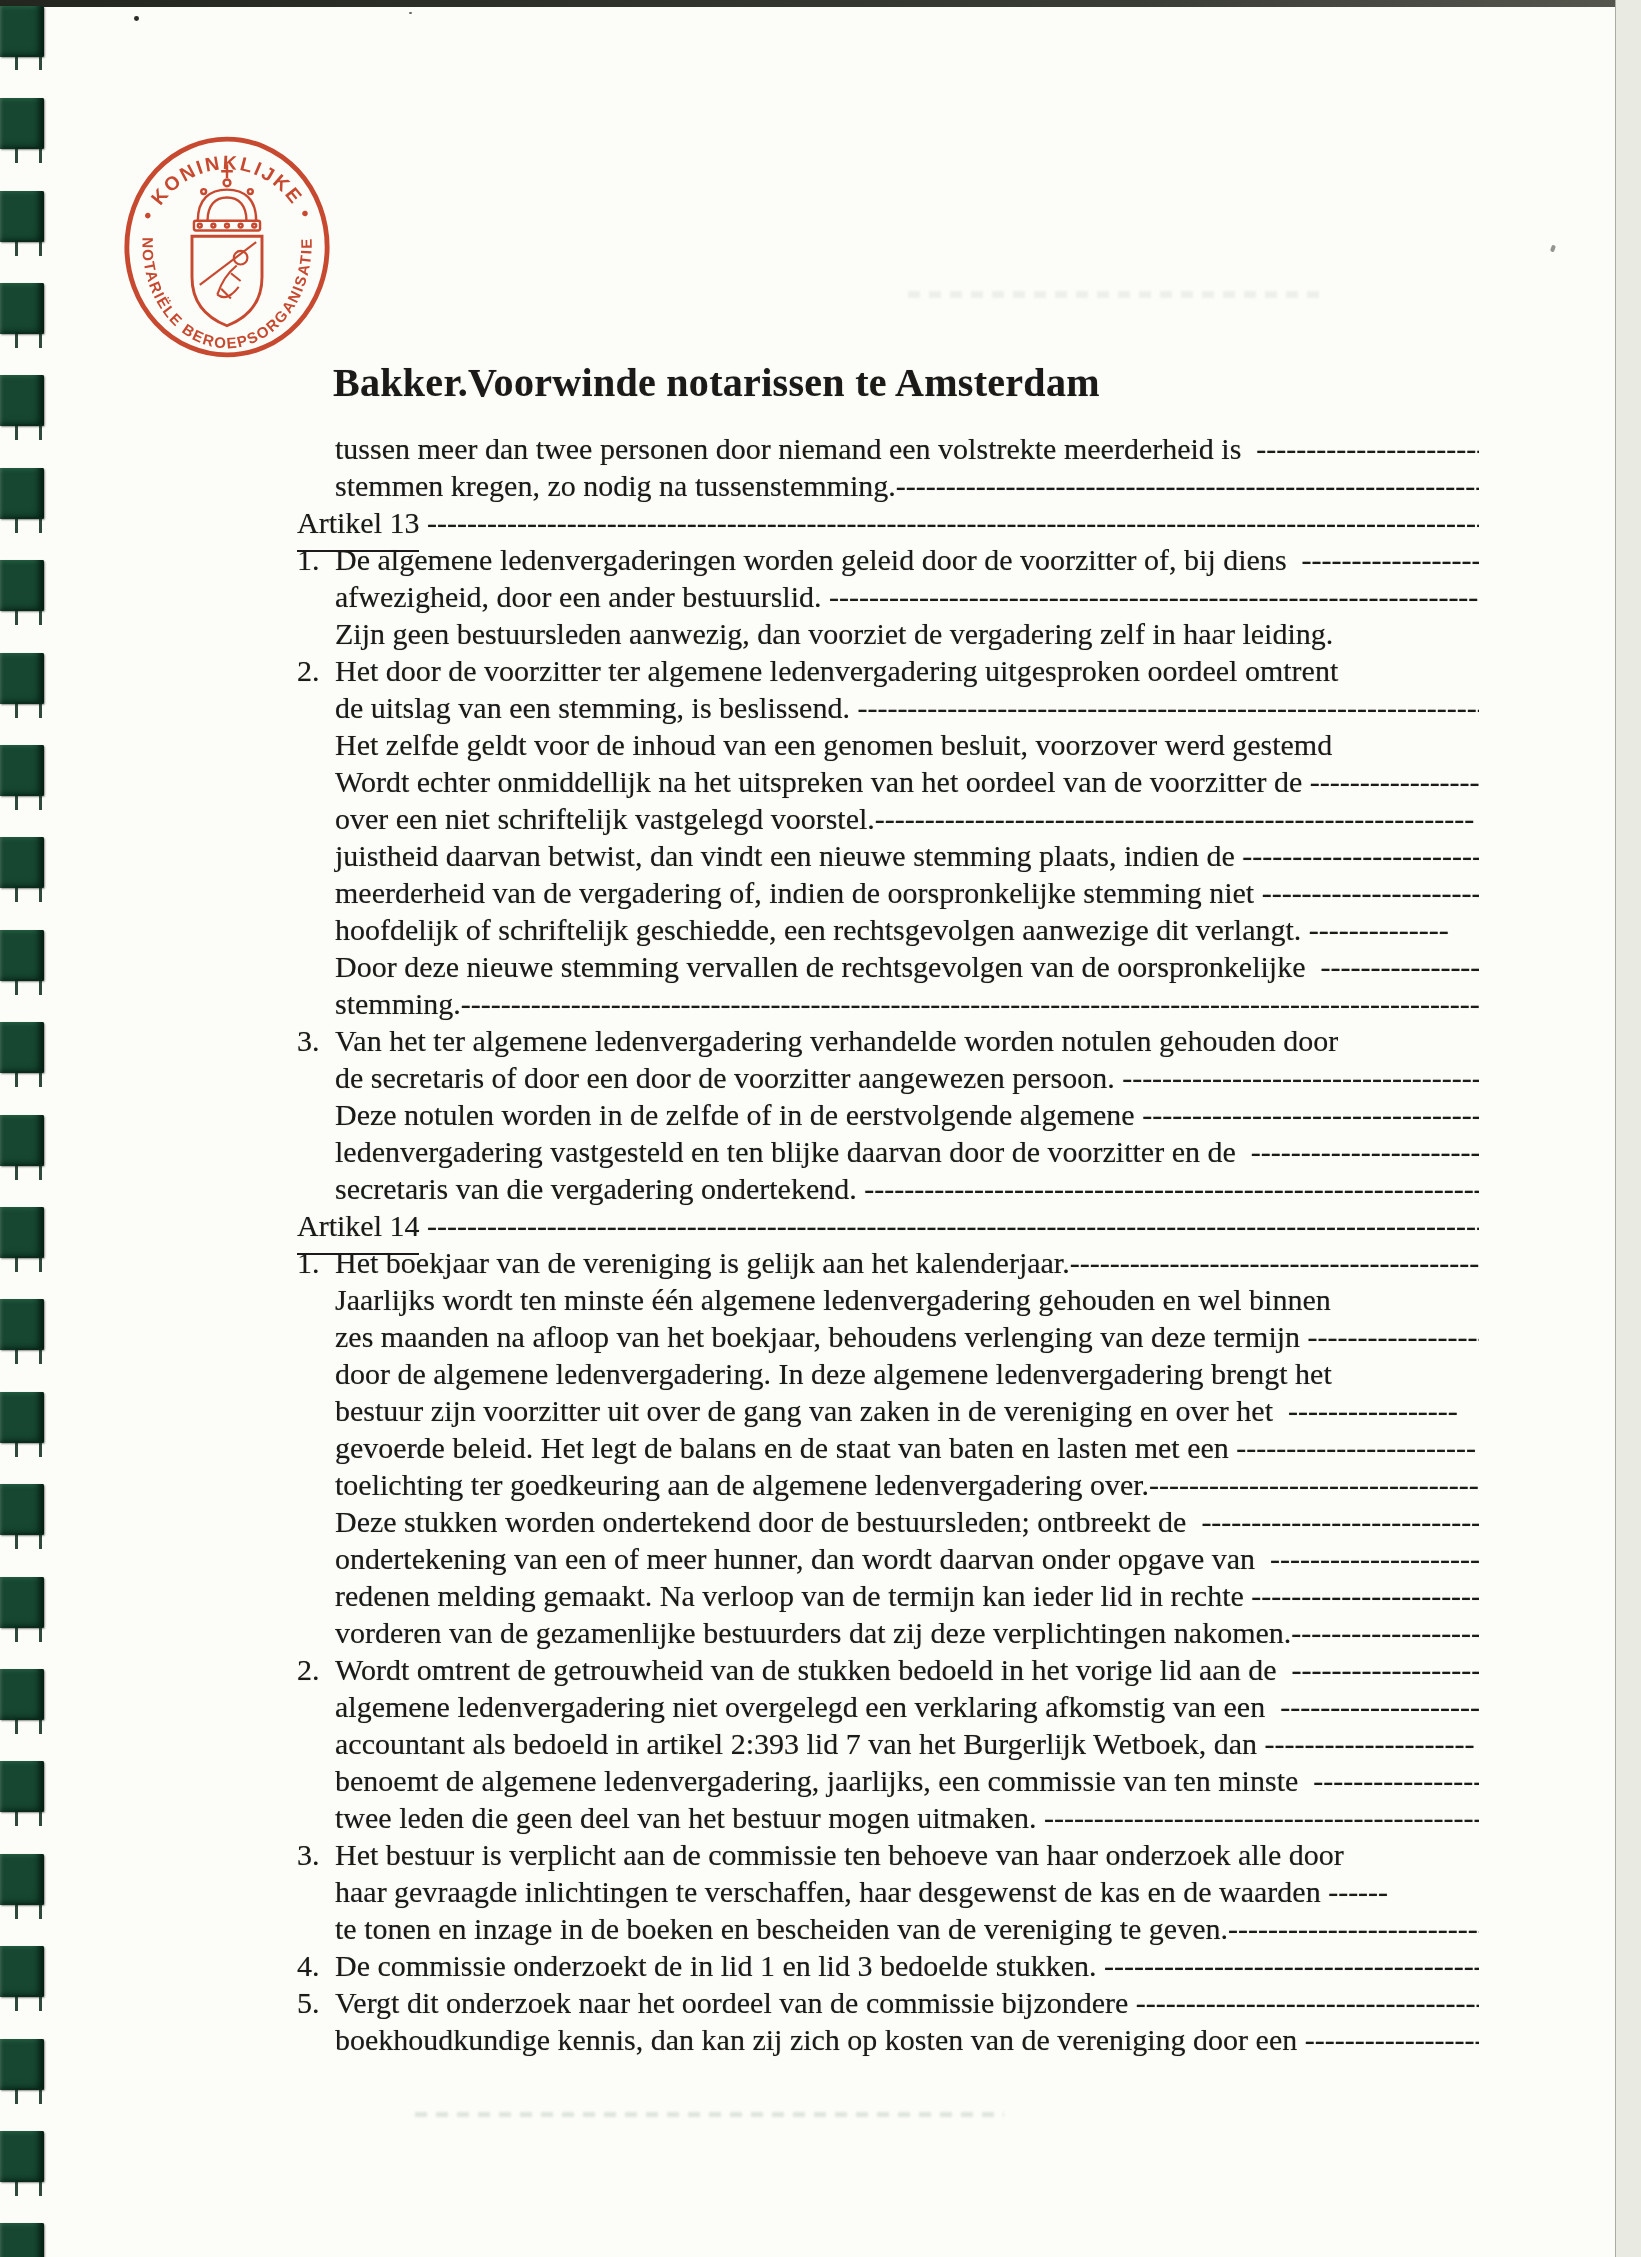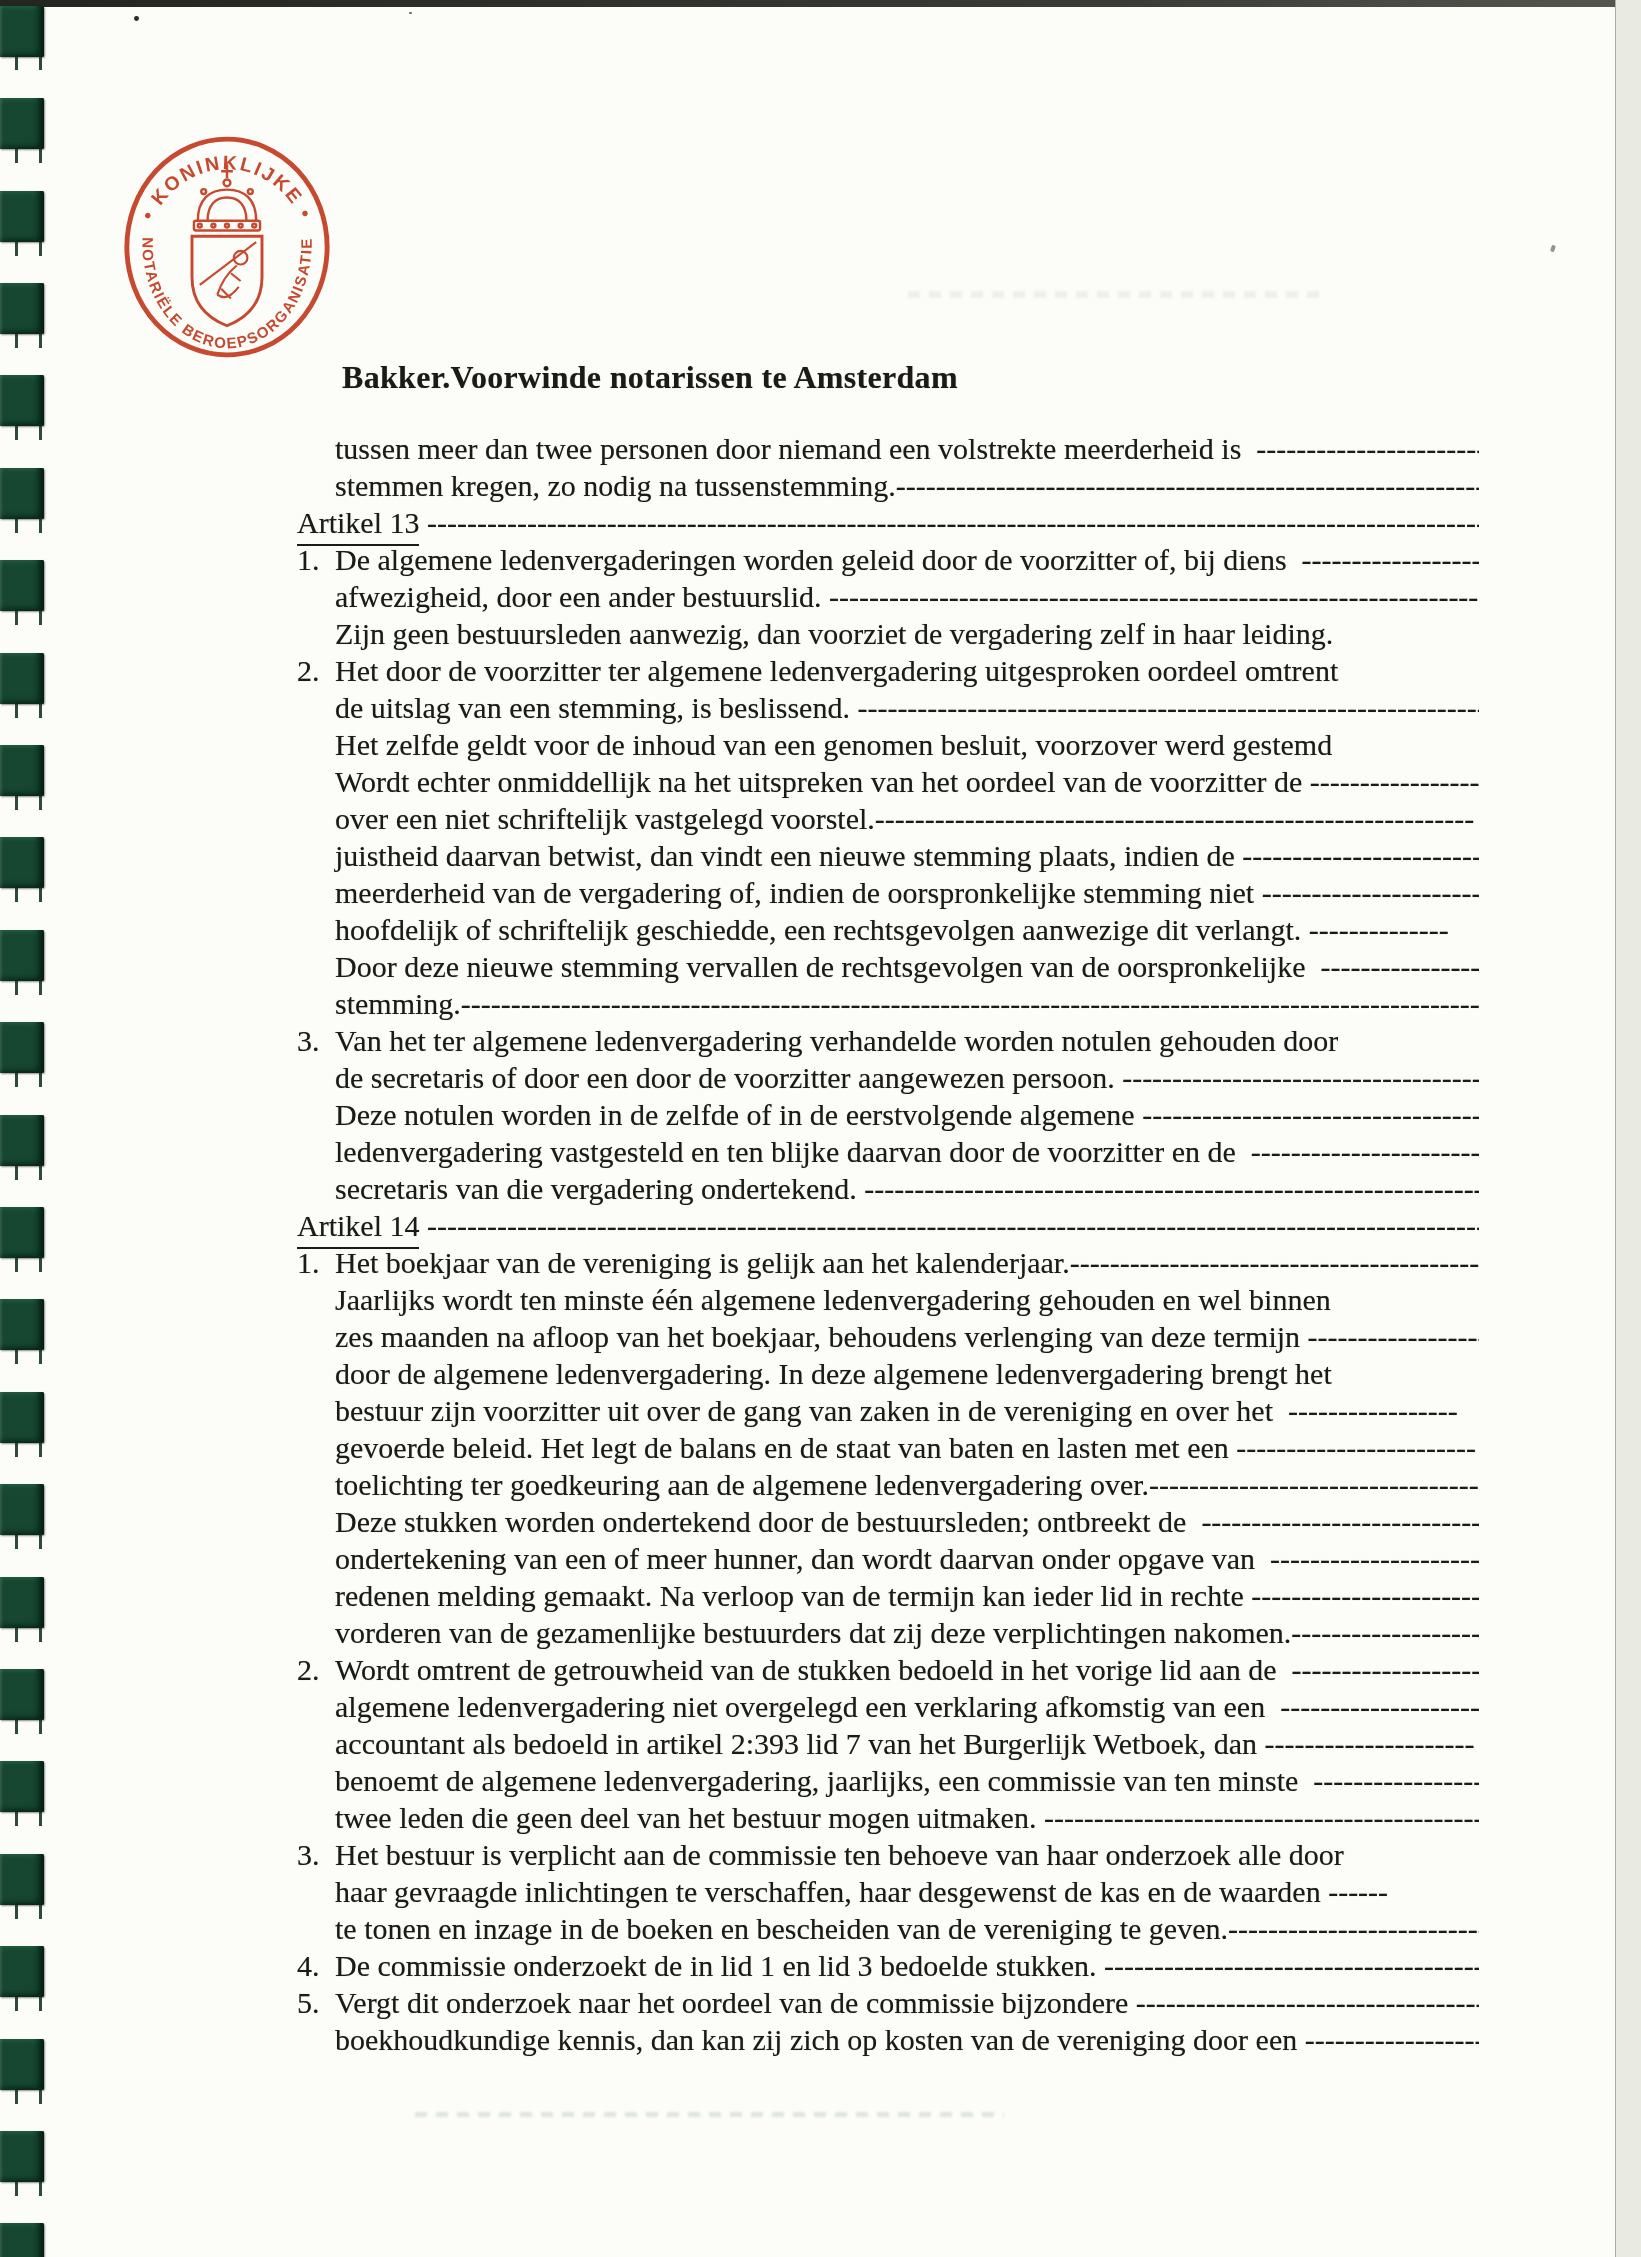--- a/index.html
+++ b/index.html
@@ -32,32 +32,32 @@
     opacity:.85;}
 
   
   #stamp{position:absolute;left:122px;top:135px;width:210px;height:224px;}
   #stamp .ring{fill:var(--stamp);font-family:"Liberation Sans","DejaVu Sans",sans-serif;font-weight:bold;}
   #stamp .ring-top{font-size:20px;letter-spacing:2.5px;}
   #stamp .ring-bottom{font-size:15.5px;letter-spacing:1.6px;}
   #stamp path,#stamp ellipse,#stamp circle,#stamp rect,#stamp line{stroke:var(--stamp);fill:none;}
 
   
-  .header{position:absolute;left:342px;top:359px;margin:0;
-    font-size:32px;font-weight:bold;color:var(--ink);letter-spacing:0.3px;
+  .header{position:absolute;left:333px;top:359px;margin:0;
+    font-size:40px;font-weight:bold;color:var(--ink);letter-spacing:0.3px;
     text-shadow:0 0 1px rgba(0,0,0,.35);}
 
   
   #doc{position:absolute;left:297px;top:430px;width:1182px;overflow:hidden;}
   .line{position:relative;white-space:pre;height:37px;line-height:37px;
     font-size:30px;color:var(--ink);padding-left:38px;
     text-shadow:0 0 0.8px rgba(10,10,10,.45);}
   .line.article{padding-left:0;}
   .num{position:absolute;left:0;top:0;}
-  .article .label{border-bottom:2.4px solid #1c1b19;padding-bottom:5px;}
+  .article .label{border-bottom:2.4px solid #1c1b19;padding-bottom:11px;}
 
   
   .ghost{position:absolute;filter:blur(1.3px);
     background:repeating-linear-gradient(90deg,rgba(128,156,134,.45) 0 11.6px,transparent 11.6px 21px);}
   #ghost1{left:415px;top:2112px;width:589px;height:4.8px;opacity:.5;}
   #ghost2{left:908px;top:291px;width:415px;height:6.8px;opacity:.26;}
   .speck{position:absolute;background:#2e2c28;border-radius:50%;}
   #speck1{left:134px;top:16.4px;width:4.8px;height:4.8px;}
   #speck2{left:409px;top:11.6px;width:2.9px;height:2.9px;opacity:.7;}
   #speck3{left:1551px;top:245px;width:3.9px;height:6.8px;opacity:.5;border-radius:1.9px;transform:rotate(20deg);}

